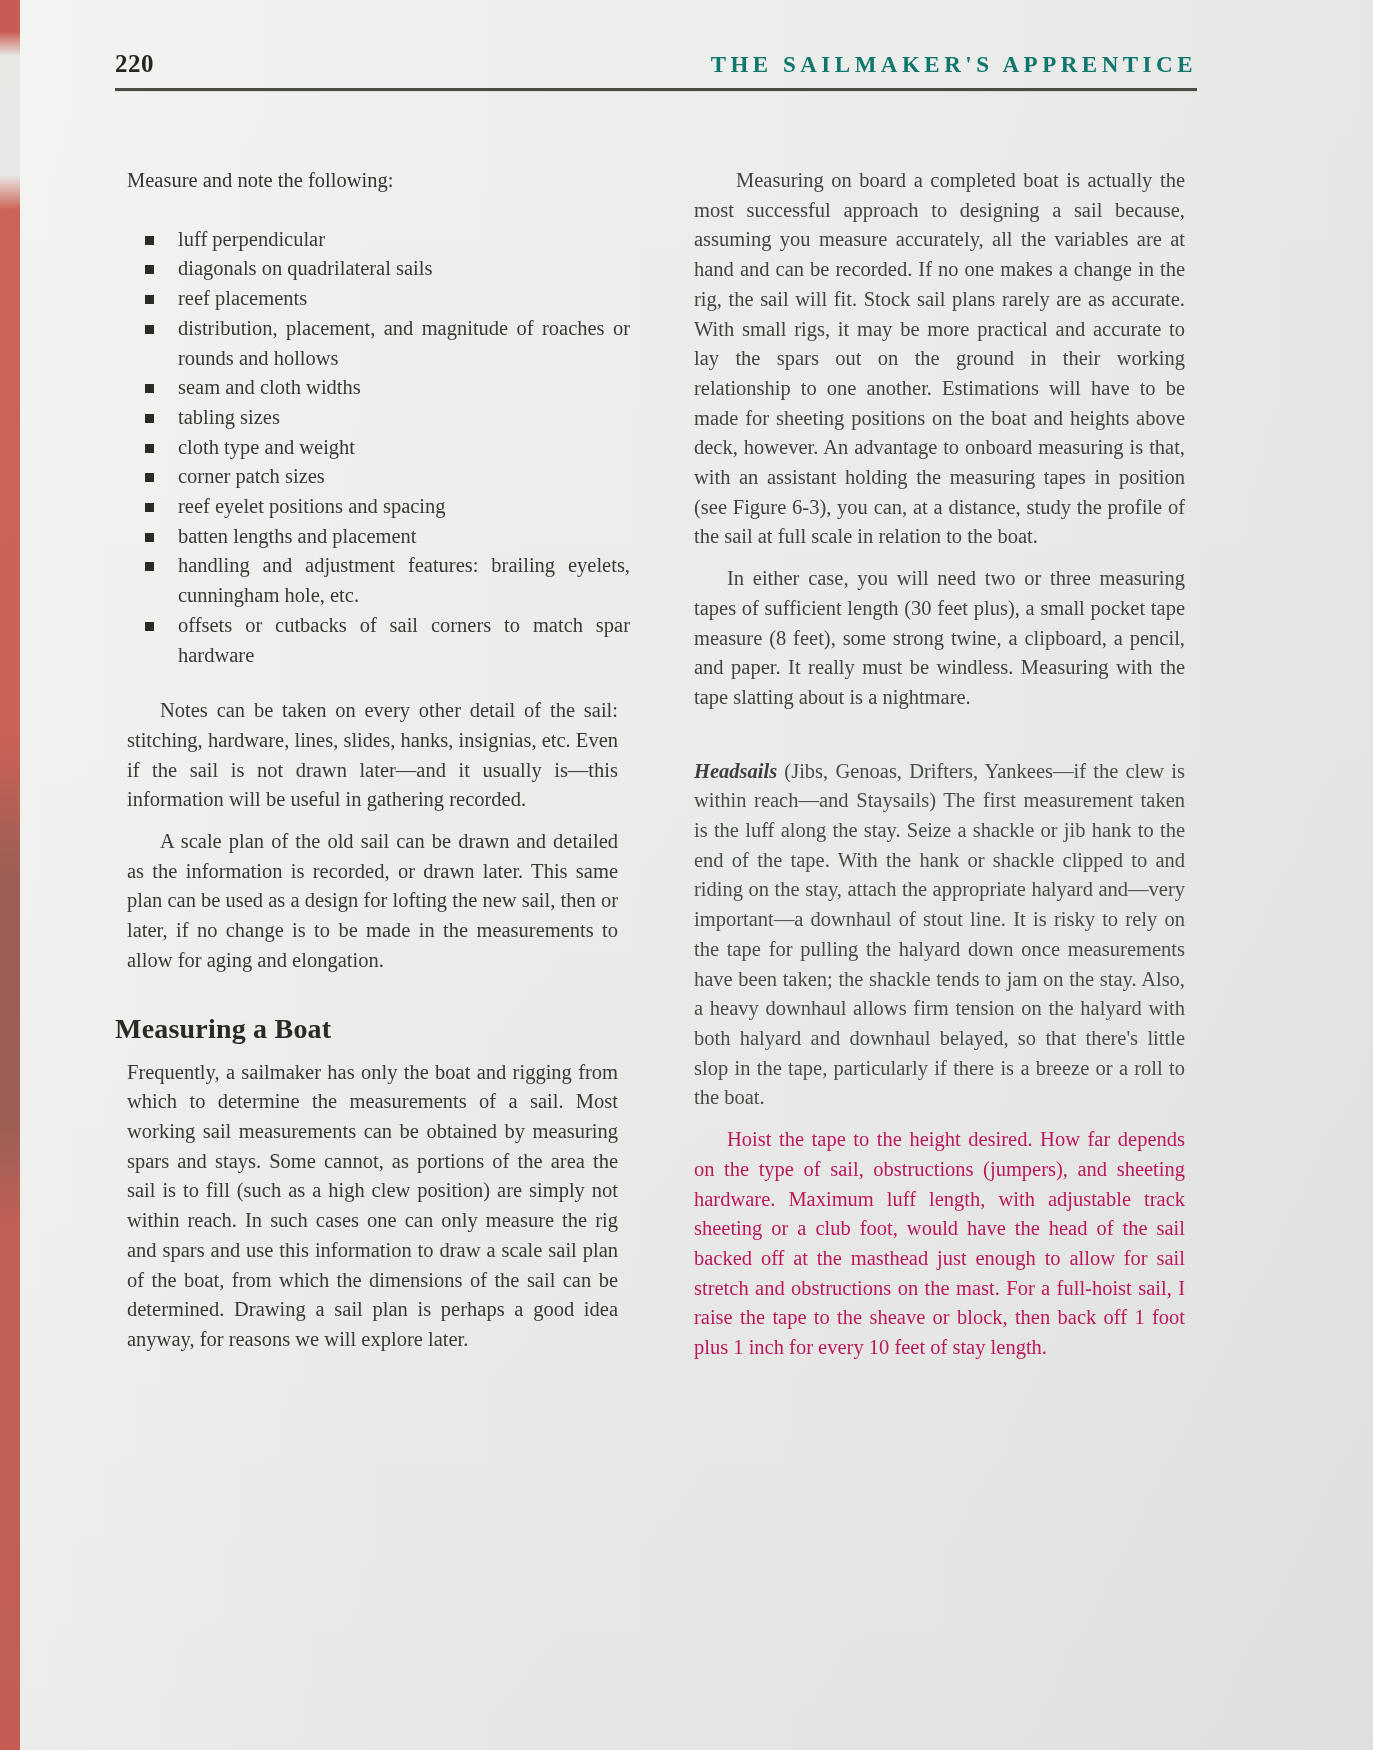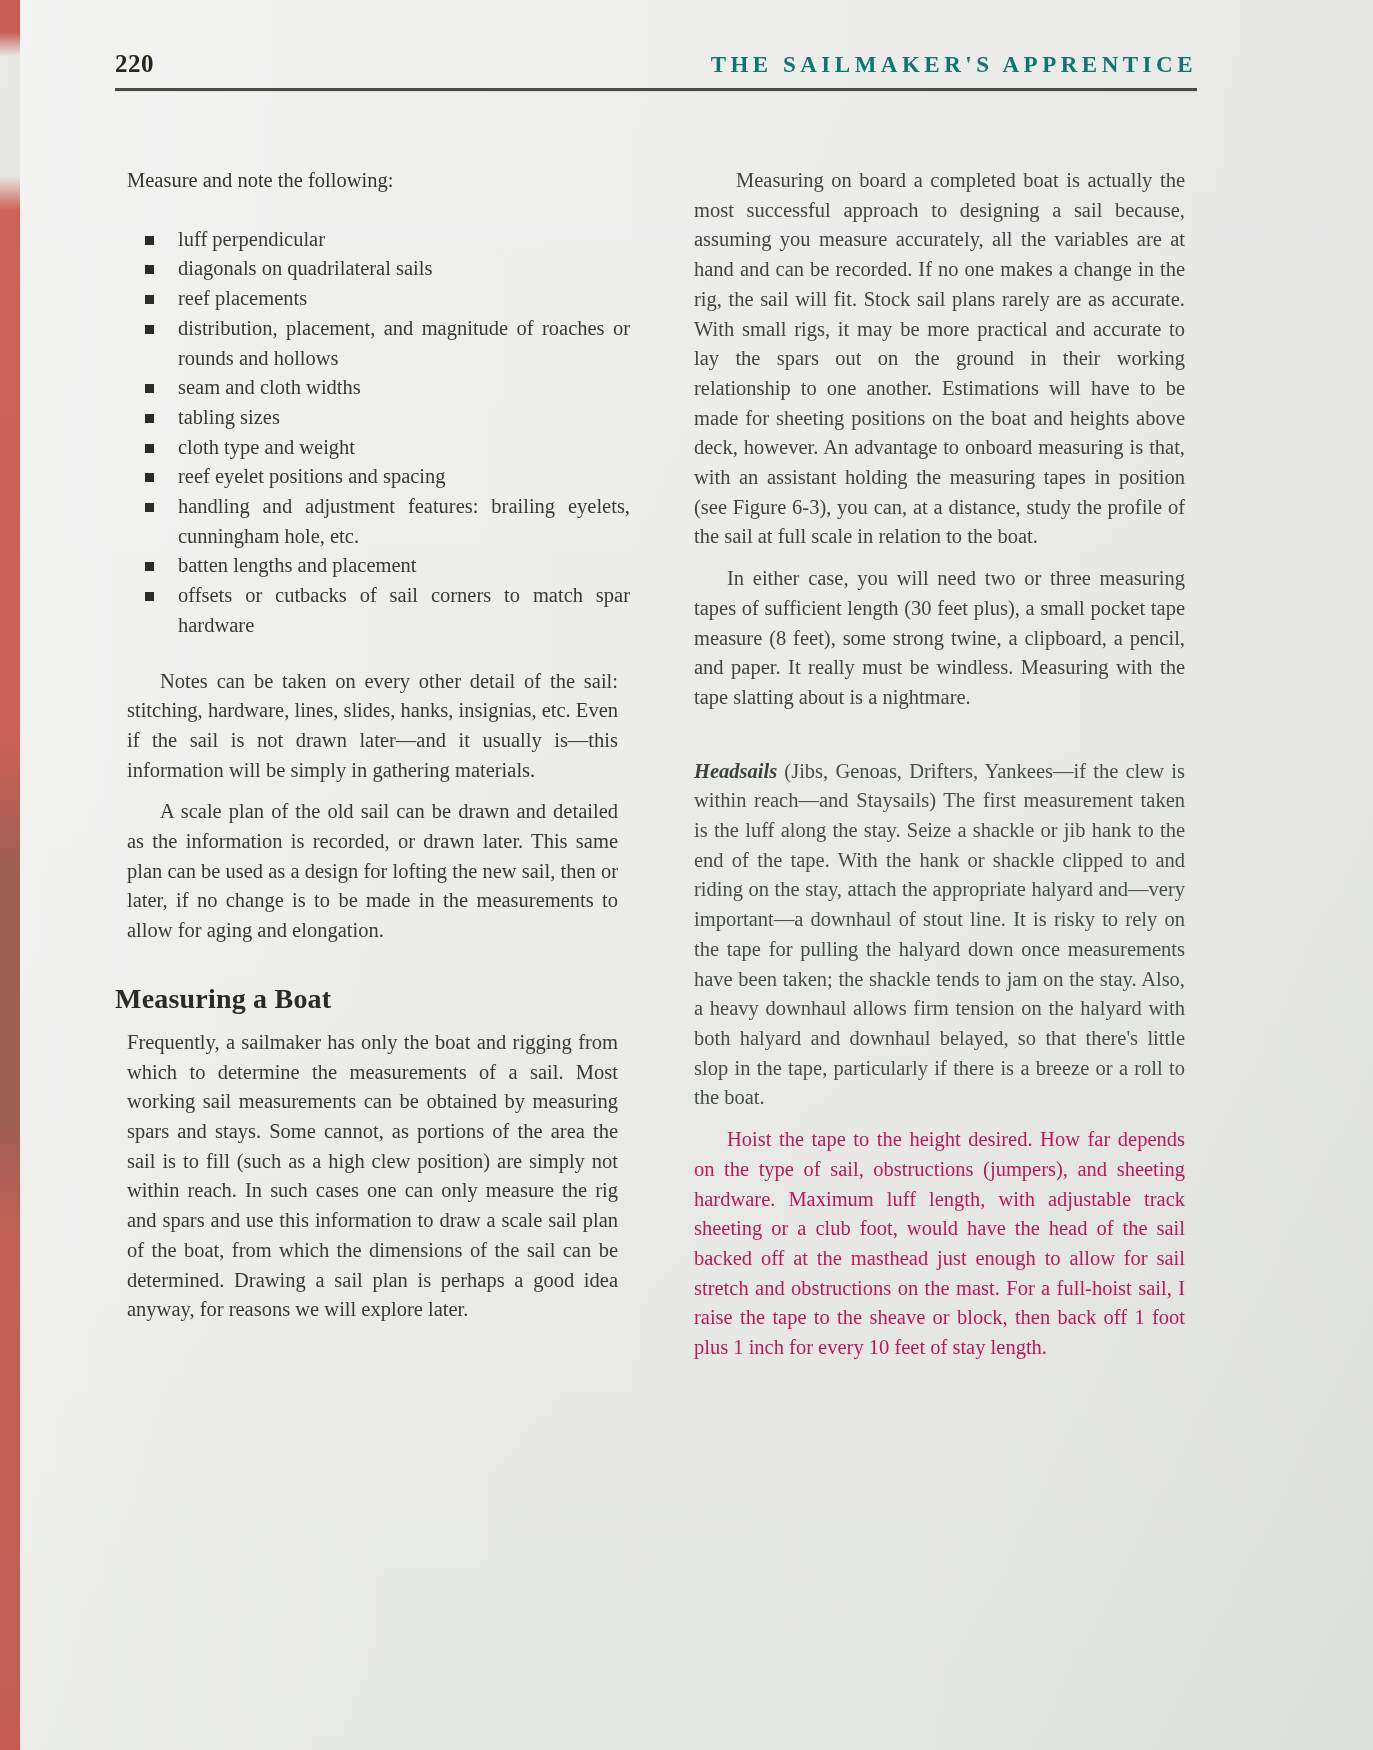--- a/index.html
+++ b/index.html
@@ -93,27 +93,28 @@
       <p class="intro">Measure and note the following:</p>
 
       <ul class="bullets">
         <li><span class="sq"></span><span>luff perpendicular</span></li>
         <li><span class="sq"></span><span>diagonals on quadrilateral sails</span></li>
         <li><span class="sq"></span><span>reef placements</span></li>
         <li><span class="sq"></span><span>distribution, placement, and magnitude of roaches or rounds and hollows</span></li>
         <li><span class="sq"></span><span>seam and cloth widths</span></li>
         <li><span class="sq"></span><span>tabling sizes</span></li>
         <li><span class="sq"></span><span>cloth type and weight</span></li>
+        <li><span class="sq"></span><span>corner patch sizes</span></li>
         <li><span class="sq"></span><span>reef eyelet positions and spacing</span></li>
+        <li><span class="sq"></span><span>batten lengths and placement</span></li>
         <li><span class="sq"></span><span>handling and adjustment features: brailing eyelets, cunningham hole, etc.</span></li>
-        <li><span class="sq"></span><span>batten lengths and placement</span></li>
         <li><span class="sq"></span><span>offsets or cutbacks of sail corners to match spar hardware</span></li>
       </ul>
 
-      <p class="body-text indent gap-top">Notes can be taken on every other detail of the sail: stitching, hardware, lines, slides, hanks, insignias, etc. Even if the sail is not drawn later—and it usually is—this information will be simply in gathering materials.</p>
+      <p class="body-text indent gap-top">Notes can be taken on every other detail of the sail: stitching, hardware, lines, slides, hanks, insignias, etc. Even if the sail is not drawn later—and it usually is—this information will be useful in gathering recorded.</p>
       <p class="body-text indent">A scale plan of the old sail can be drawn and detailed as the information is recorded, or drawn later. This same plan can be used as a design for lofting the new sail, then or later, if no change is to be made in the measurements to allow for aging and elongation.</p>
 
       <h2 class="section-heading">Measuring a Boat</h2>
       <p class="body-text">Frequently, a sailmaker has only the boat and rigging from which to determine the measurements of a sail. Most working sail measurements can be obtained by measuring spars and stays. Some cannot, as portions of the area the sail is to fill (such as a high clew position) are simply not within reach. In such cases one can only measure the rig and spars and use this information to draw a scale sail plan of the boat, from which the dimensions of the sail can be determined. Drawing a sail plan is perhaps a good idea anyway, for reasons we will explore later.</p>
     </div>
 
     <div class="col right-col">
       <p class="fade1 indent-lg">Measuring on board a completed boat is actually the most successful approach to designing a sail because, assuming you measure accurately, all the variables are at hand and can be recorded. If no one makes a change in the rig, the sail will fit. Stock sail plans rarely are as accurate. With small rigs, it may be more practical and accurate to lay the spars out on the ground in their working relationship to one another. Estimations will have to be made for sheeting positions on the boat and heights above deck, however. An advantage to onboard measuring is that, with an assistant holding the measuring tapes in position (see Figure 6-3), you can, at a distance, study the profile of the sail at full scale in relation to the boat.</p>
       <p class="fade1 indent">In either case, you will need two or three measuring tapes of sufficient length (30 feet plus), a small pocket tape measure (8 feet), some strong twine, a clipboard, a pencil, and paper. It really must be windless. Measuring with the tape slatting about is a nightmare.</p>
 

